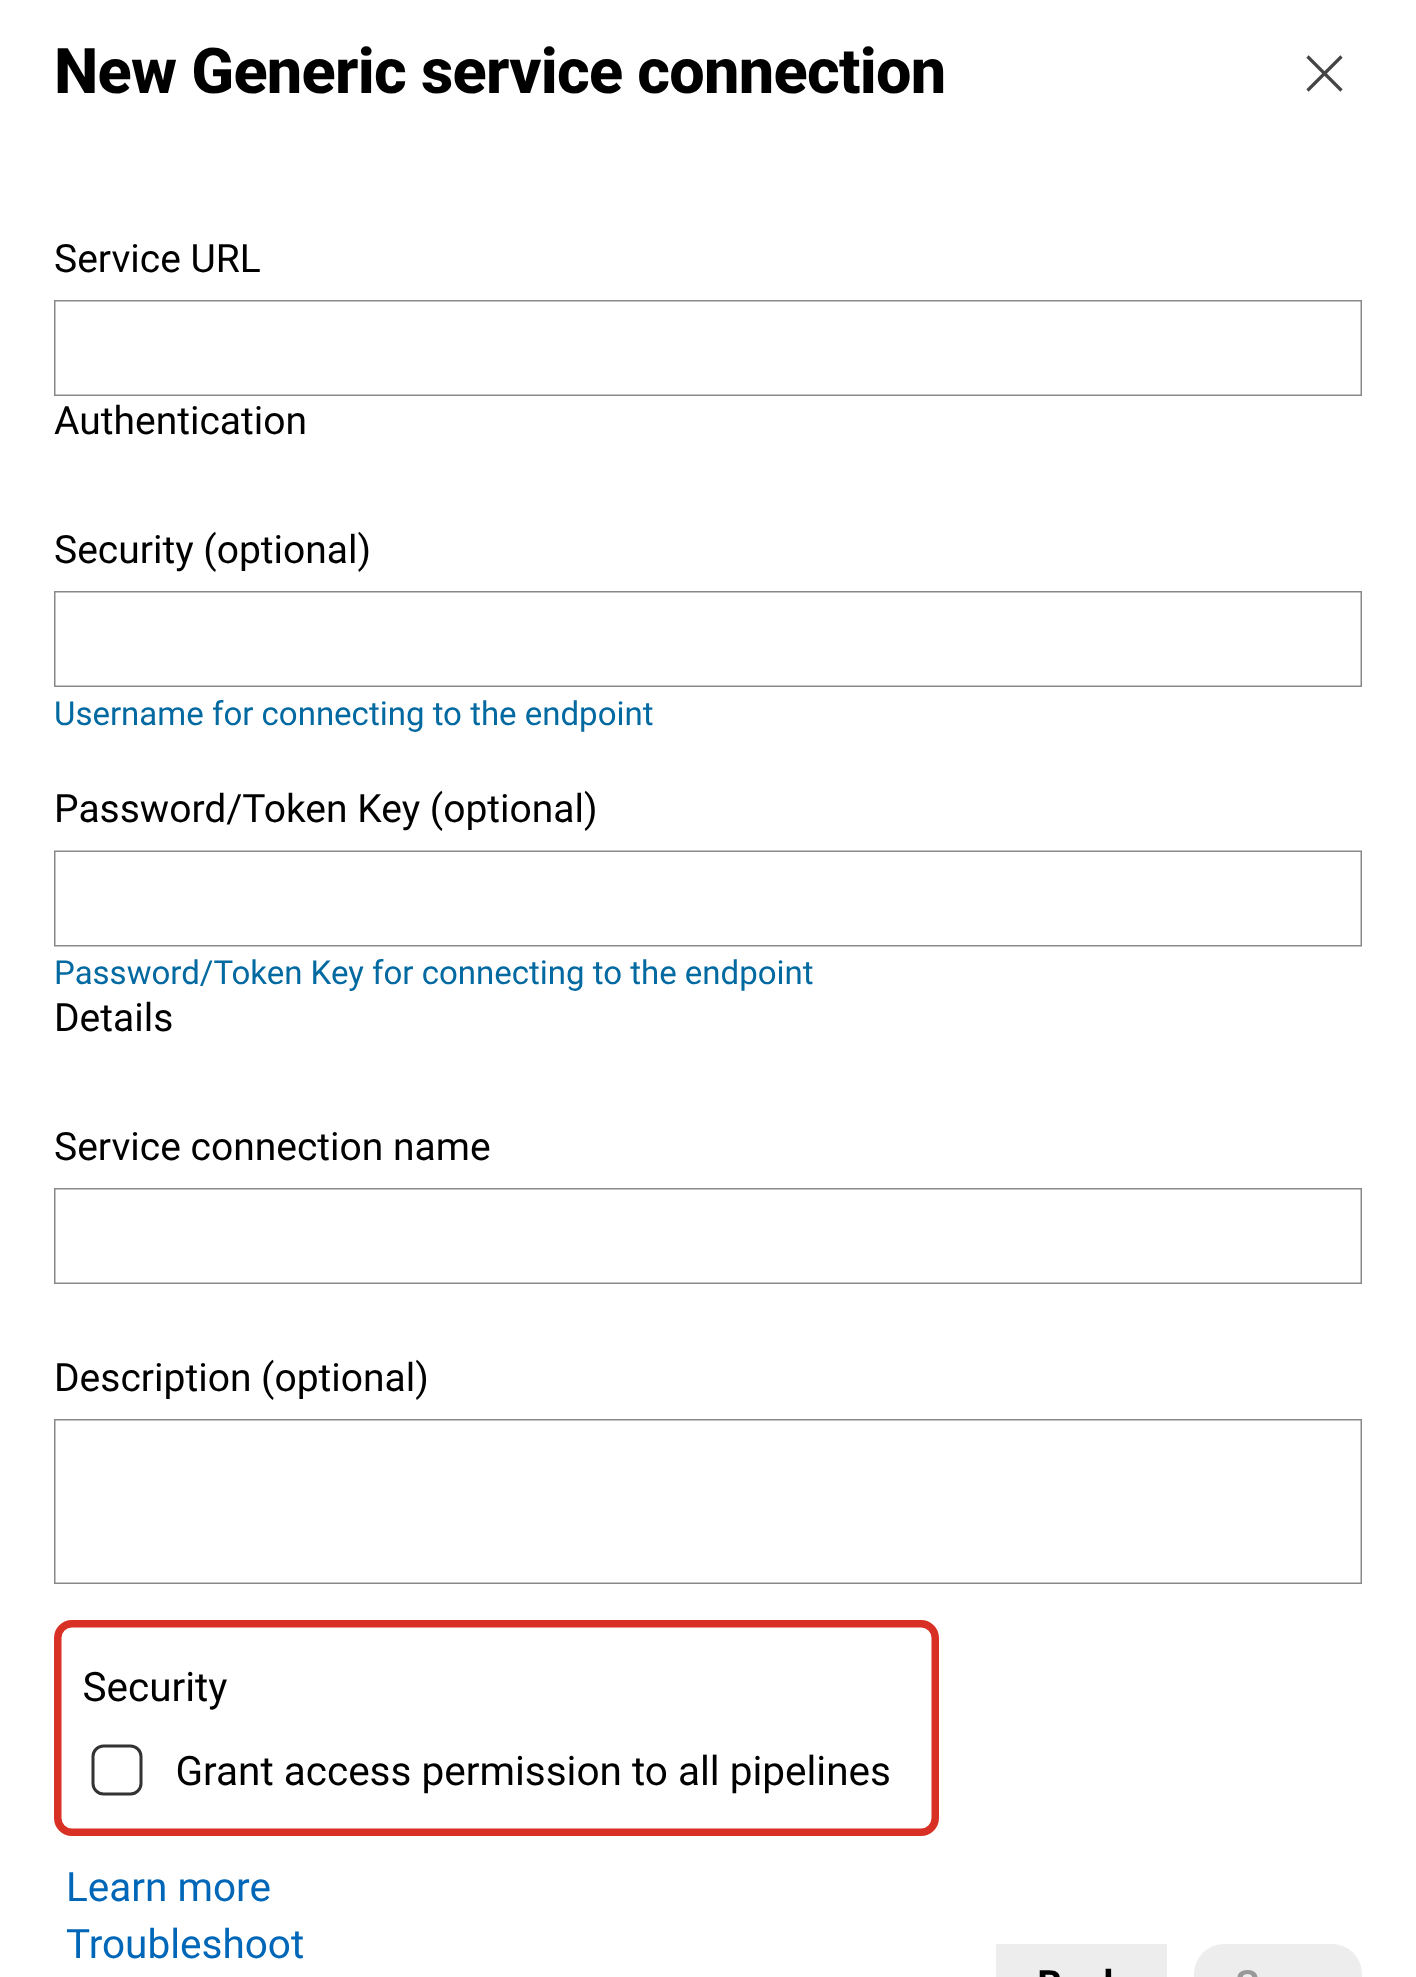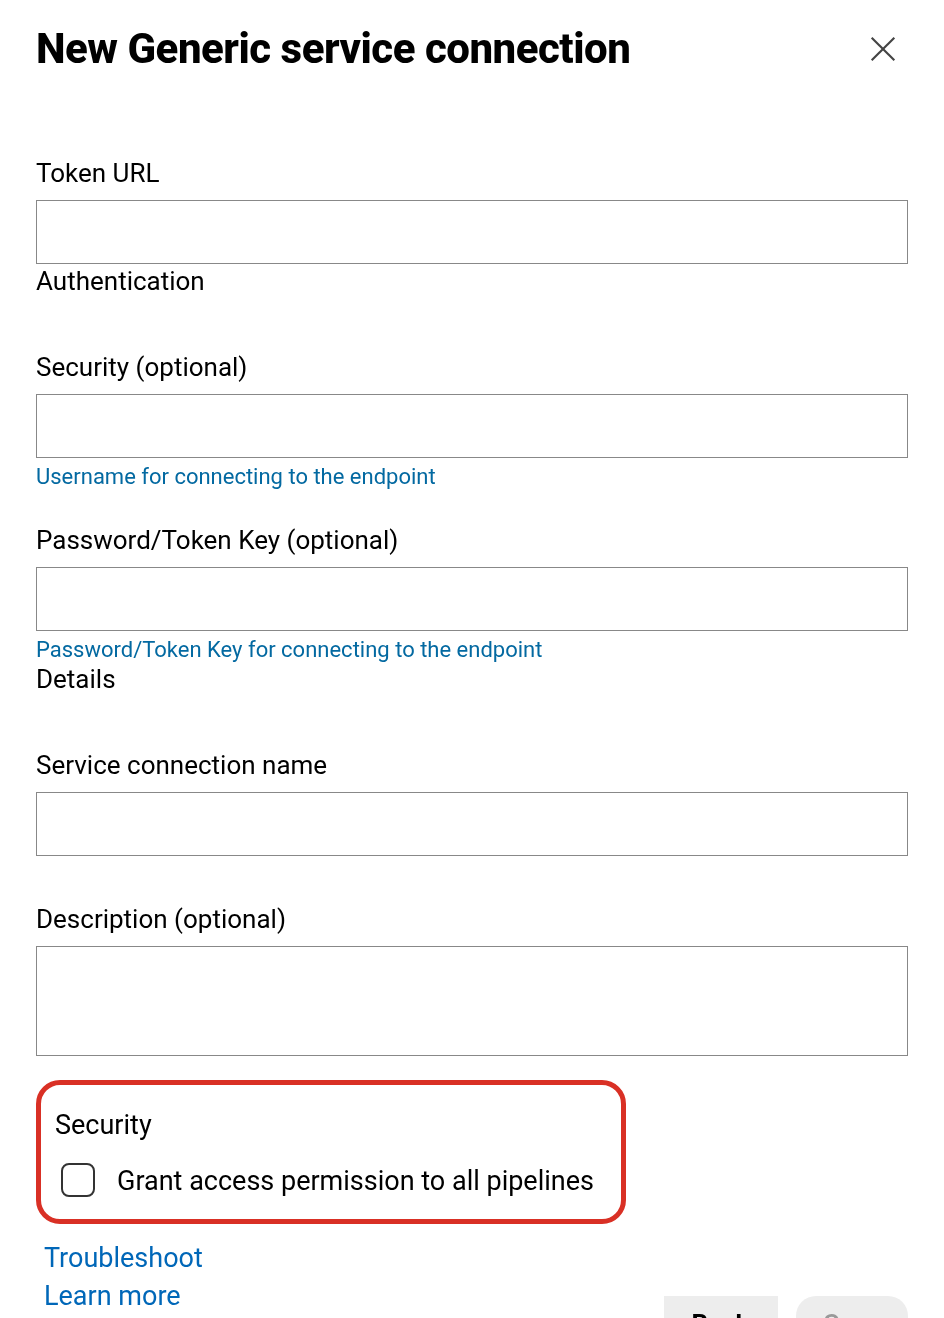--- a/index.html
+++ b/index.html
@@ -71,21 +71,21 @@
       height: 110px;
       resize: none;
     }
     .helper-text {
       font-size: 22px;
       color: #0369a1;
       margin-top: 6px;
     }
     .security-box {
       border: 5px solid #d93025;
-      border-radius: 24px;
+      border-radius: 12px;
       padding: 24px 24px 22px 14px;
       margin-top: 20px;
       margin-bottom: 18px;
       width: 590px;
     }
     .security-heading {
       font-size: 27px;
       font-weight: 400;
       margin-bottom: 22px;
     }
@@ -160,21 +160,21 @@
   <h1 class="title">New Generic service connection</h1>
   <div class="close-btn">
     <svg viewBox="0 0 24 24" fill="none" stroke="#444444" stroke-width="1.5">
       <line x1="4" y1="4" x2="20" y2="20"></line>
       <line x1="20" y1="4" x2="4" y2="20"></line>
     </svg>
   </div>
 </div>
 
 <div class="field-group tight">
-  <label class="label">Token URL</label>
+  <label class="label">Service URL</label>
   <input type="text" class="text-input" value="" style="">
   <div class="section-label-attached">Authentication</div>
 </div>
 
 <div style="height:48px"></div>
 
 <div class="field-group mid">
   <label class="label">Security (optional)</label>
   <input type="text" class="text-input" value="" style="">
   <div class="helper-text">Username for connecting to the endpoint</div>
@@ -202,20 +202,20 @@
 <div class="security-box">
   <div class="security-heading">Security</div>
   <div class="checkbox-row">
     <div class="checkbox"></div>
     <span class="checkbox-label">Grant access permission to all pipelines</span>
   </div>
 </div>
 
 <div class="footer">
   <div class="links">
+    <span class="link">Learn more</span>
     <span class="link">Troubleshoot</span>
-    <span class="link">Learn more</span>
   </div>
   <div class="buttons">
     <button class="btn back">Back</button>
     <button class="btn save">Save</button>
   </div>
 </div>
 
 </body></html>

